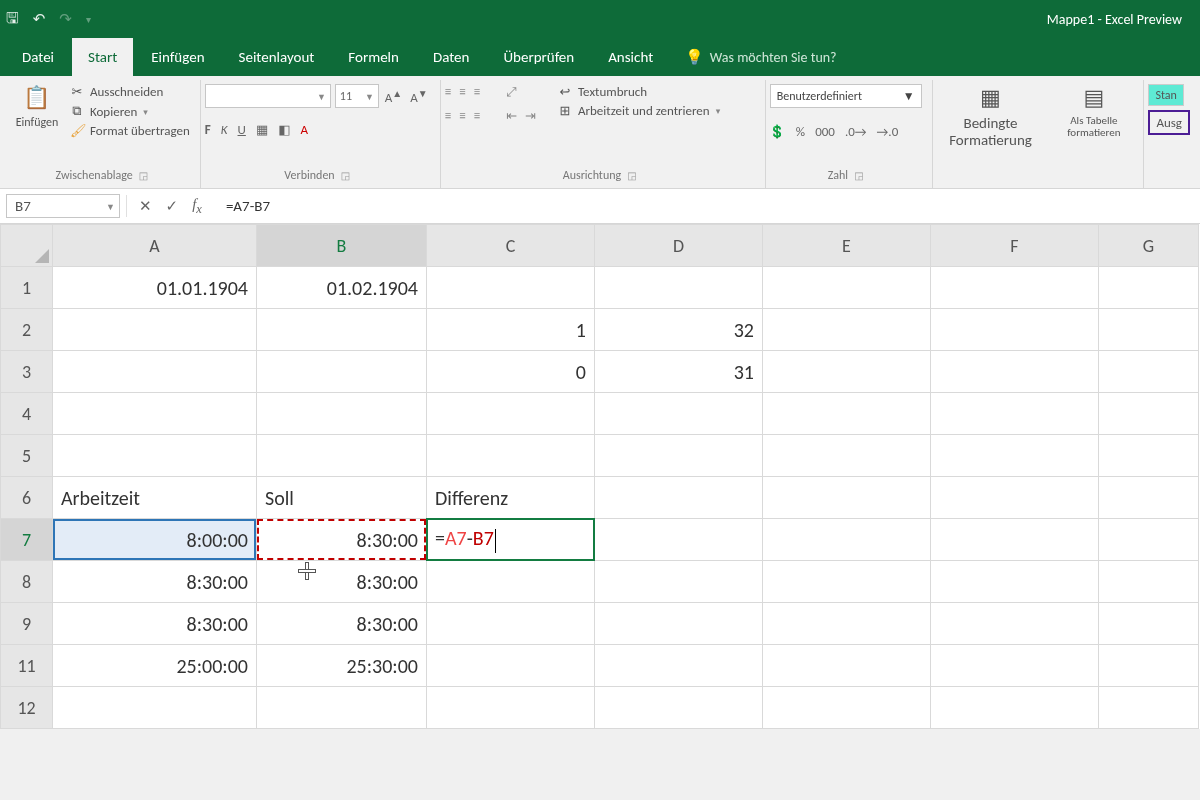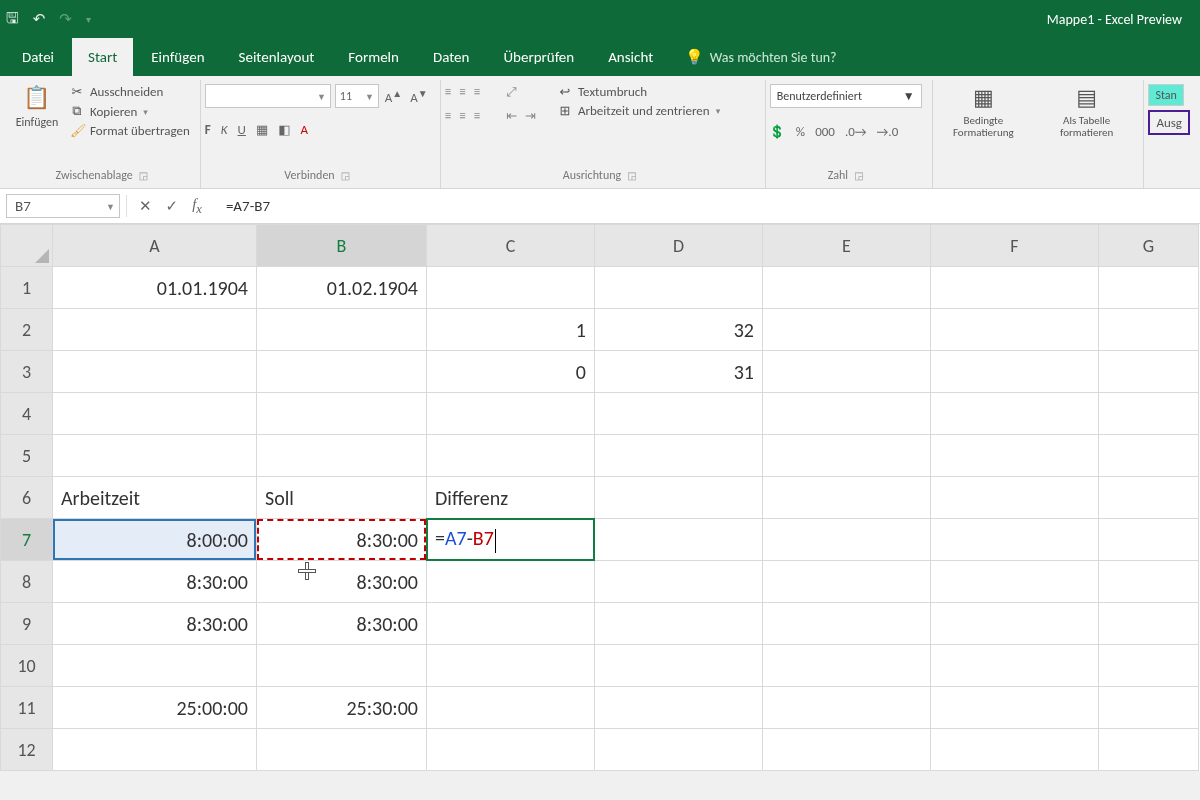--- a/index.html
+++ b/index.html
@@ -69,21 +69,21 @@
 .colE{width:168px;}
 .colF{width:168px;}
 .colG{width:100px;}
 
 td.refA{box-shadow:inset 0 0 0 2px #2e75b6;background:#e3ecf7!important;}
 td.refB{position:relative;}
 td.refB::after{content:"";position:absolute;inset:0;border:2px dashed #c00000;pointer-events:none;}
 td.editing{position:relative;text-align:left!important;padding-left:6px;color:#333;}
 td.editing::after{content:"";position:absolute;inset:-1px;border:2px solid #137c41;pointer-events:none;}
 td.editing .caret{border-right:1px solid #000;animation:blink 1s step-end infinite;display:inline-block;height:24px;vertical-align:middle;margin-left:1px;}
-td.editing .tkA{color:#1d4ed8;text-align:center;}
+td.editing .tkA{color:#ef4444;text-align:center;}
 td.editing .tkB{color:#c00000;}
 @keyframes blink{50%{border-color:transparent;}}
 
 .cursor-plus{position:absolute;width:18px;height:18px;pointer-events:none;}
 .cursor-plus::before,.cursor-plus::after{content:"";position:absolute;background:#fff;border:1px solid #555;}
 .cursor-plus::before{left:7px;top:0;width:2px;height:16px;}
 .cursor-plus::after{top:7px;left:0;height:2px;width:16px;}
 .sheet-wrap{position:relative;}
 .ico-brush{color:#e8a23a;}
 small.sup{font-size:10px;vertical-align:super;}
@@ -229,21 +229,21 @@
     <div class="group-label">
         <span>Zahl</span>
         <span class="dlg">◲</span>
       </div>
   </div>
 
   <div class="group">
     <div class="group-body">
       <div class="bigbtn" style="min-width:84px;">
         <span class="ico">▦</span>
-        <span style="font-size:11px;text-align:center;line-height:1.1;">Bedingte Formatierung</span>
+        <span style="font-size:15px;text-align:center;line-height:1.1;">Bedingte Formatierung</span>
       </div>
       <div class="bigbtn" style="min-width:78px;">
         <span class="ico">▤</span>
         <span style="font-size:11px;text-align:center;line-height:1.1;">Als Tabelle formatieren</span>
       </div>
     </div>
     <div class="group-label">&nbsp;</div>
   </div>
 
   <div class="group" style="padding-right:0;">
@@ -378,30 +378,20 @@
             <th class="rowhdr">9</th>
     <td>8:30:00</td>
     <td>8:30:00</td>
     <td></td>
             <td></td>
             <td></td>
             <td></td>
             <td></td>
           </tr>
   <tr>
-            <th class="rowhdr">10</th>
-            <td></td>
-            <td></td>
-            <td></td>
-            <td></td>
-            <td></td>
-            <td></td>
-            <td></td>
-          </tr>
-  <tr>
             <th class="rowhdr">11</th>
     <td>25:00:00</td>
     <td>25:30:00</td>
     <td></td>
             <td></td>
             <td></td>
             <td></td>
             <td></td>
           </tr>
   <tr>

